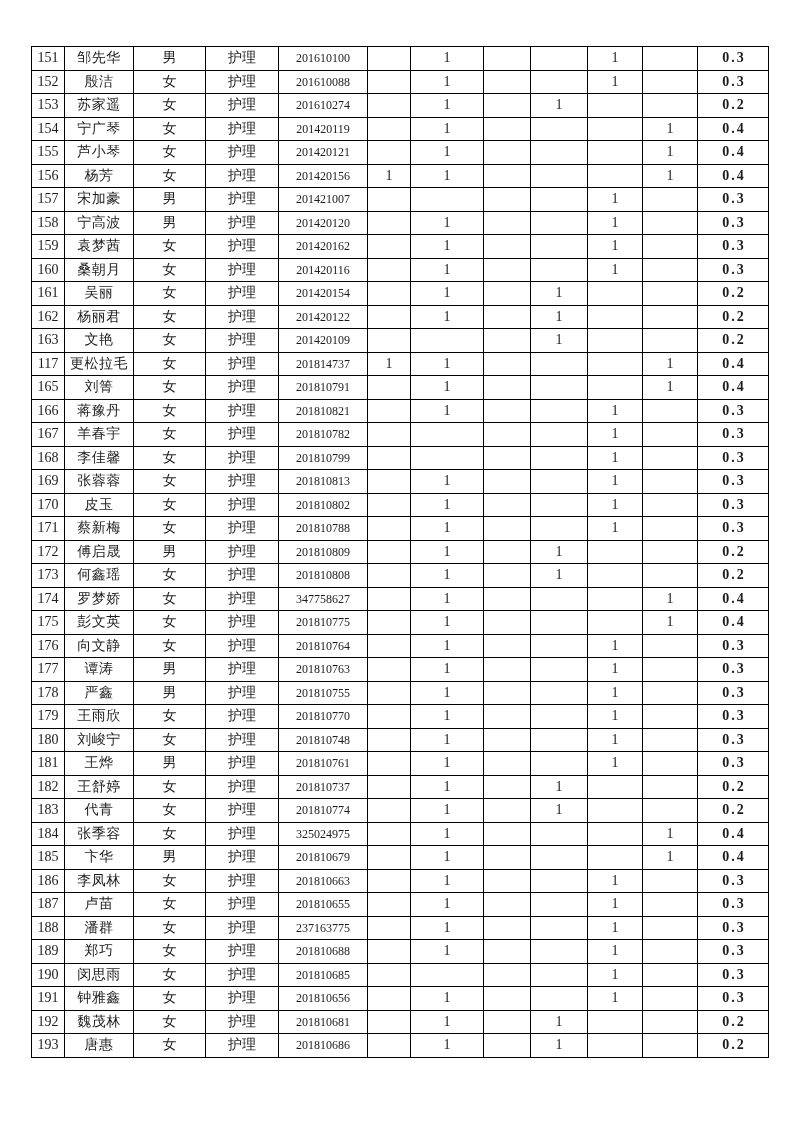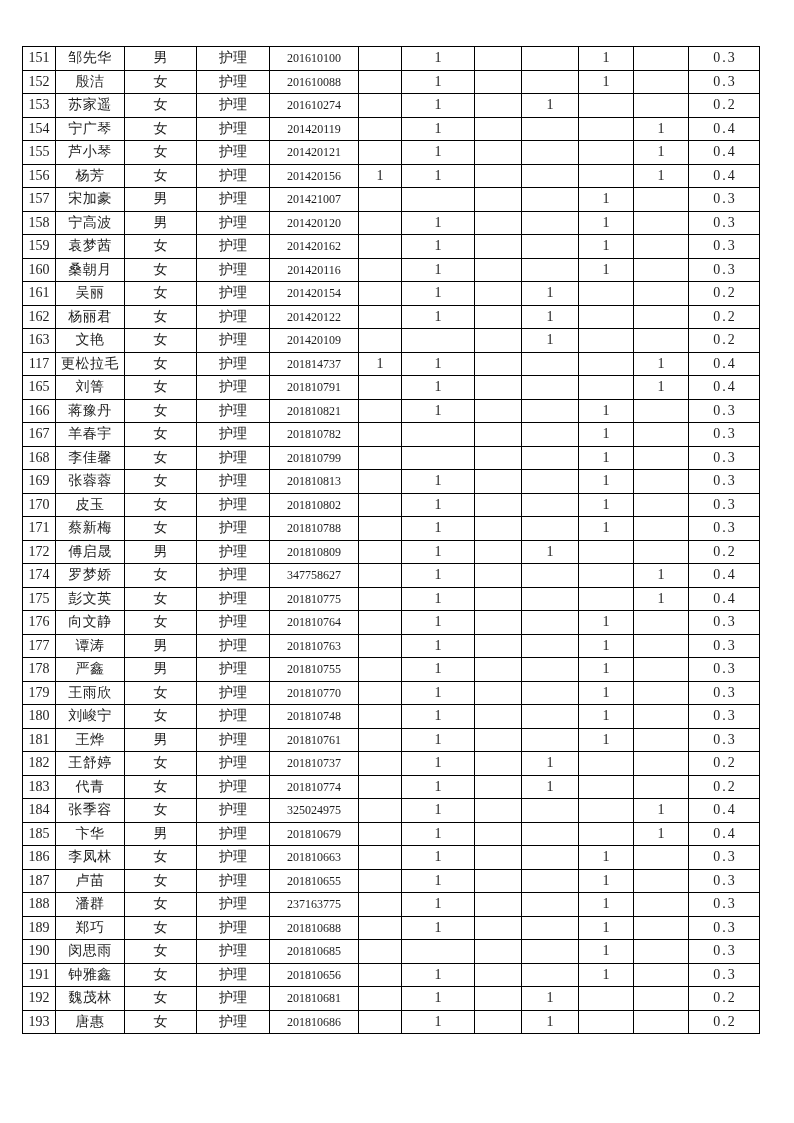--- a/index.html
+++ b/index.html
@@ -11,21 +11,21 @@
     position: relative;
     width: 794px;
     height: 1123px;
     background: #ffffff;
     overflow: hidden;
     font-family: "Liberation Serif", "DejaVu Serif", serif;
     color: #1c1c1c;
   }
   table.roster {
     position: absolute;
-    left: 22px;
+    left: 31px;
     top: 46px;
     border-collapse: collapse;
     table-layout: fixed;
     width: 737px;
   }
   table.roster td {
     border: 1px solid #000000;
     height: 22.5px;
     padding: 0;
     text-align: center;
@@ -37,20 +37,21 @@
   }
   table.roster td.c-name {
     letter-spacing: 0.5px;
   }
   table.roster td.c-id {
     font-size: 12px;
   }
   table.roster td.c-score {
     letter-spacing: 2px;
     padding-left: 2px;
+    font-weight: bold;
   }
 </style>
 </head>
 <body>
 
 <div class="page">
   <table class="roster">
     <colgroup>
       <col style="width:33px">
       <col style="width:69px">
@@ -368,20 +369,34 @@
           <td class="c-id">201810809</td>
           <td></td>
           <td>1</td>
           <td></td>
           <td>1</td>
           <td></td>
           <td></td>
           <td class="c-score">0.2</td>
         </tr>
         <tr>
+          <td>173</td>
+          <td class="c-name">何鑫瑶</td>
+          <td>女</td>
+          <td>护理</td>
+          <td class="c-id">201810808</td>
+          <td></td>
+          <td>1</td>
+          <td></td>
+          <td>1</td>
+          <td></td>
+          <td></td>
+          <td class="c-score">0.2</td>
+        </tr>
+        <tr>
           <td>174</td>
           <td class="c-name">罗梦娇</td>
           <td>女</td>
           <td>护理</td>
           <td class="c-id">347758627</td>
           <td></td>
           <td>1</td>
           <td></td>
           <td></td>
           <td></td>

